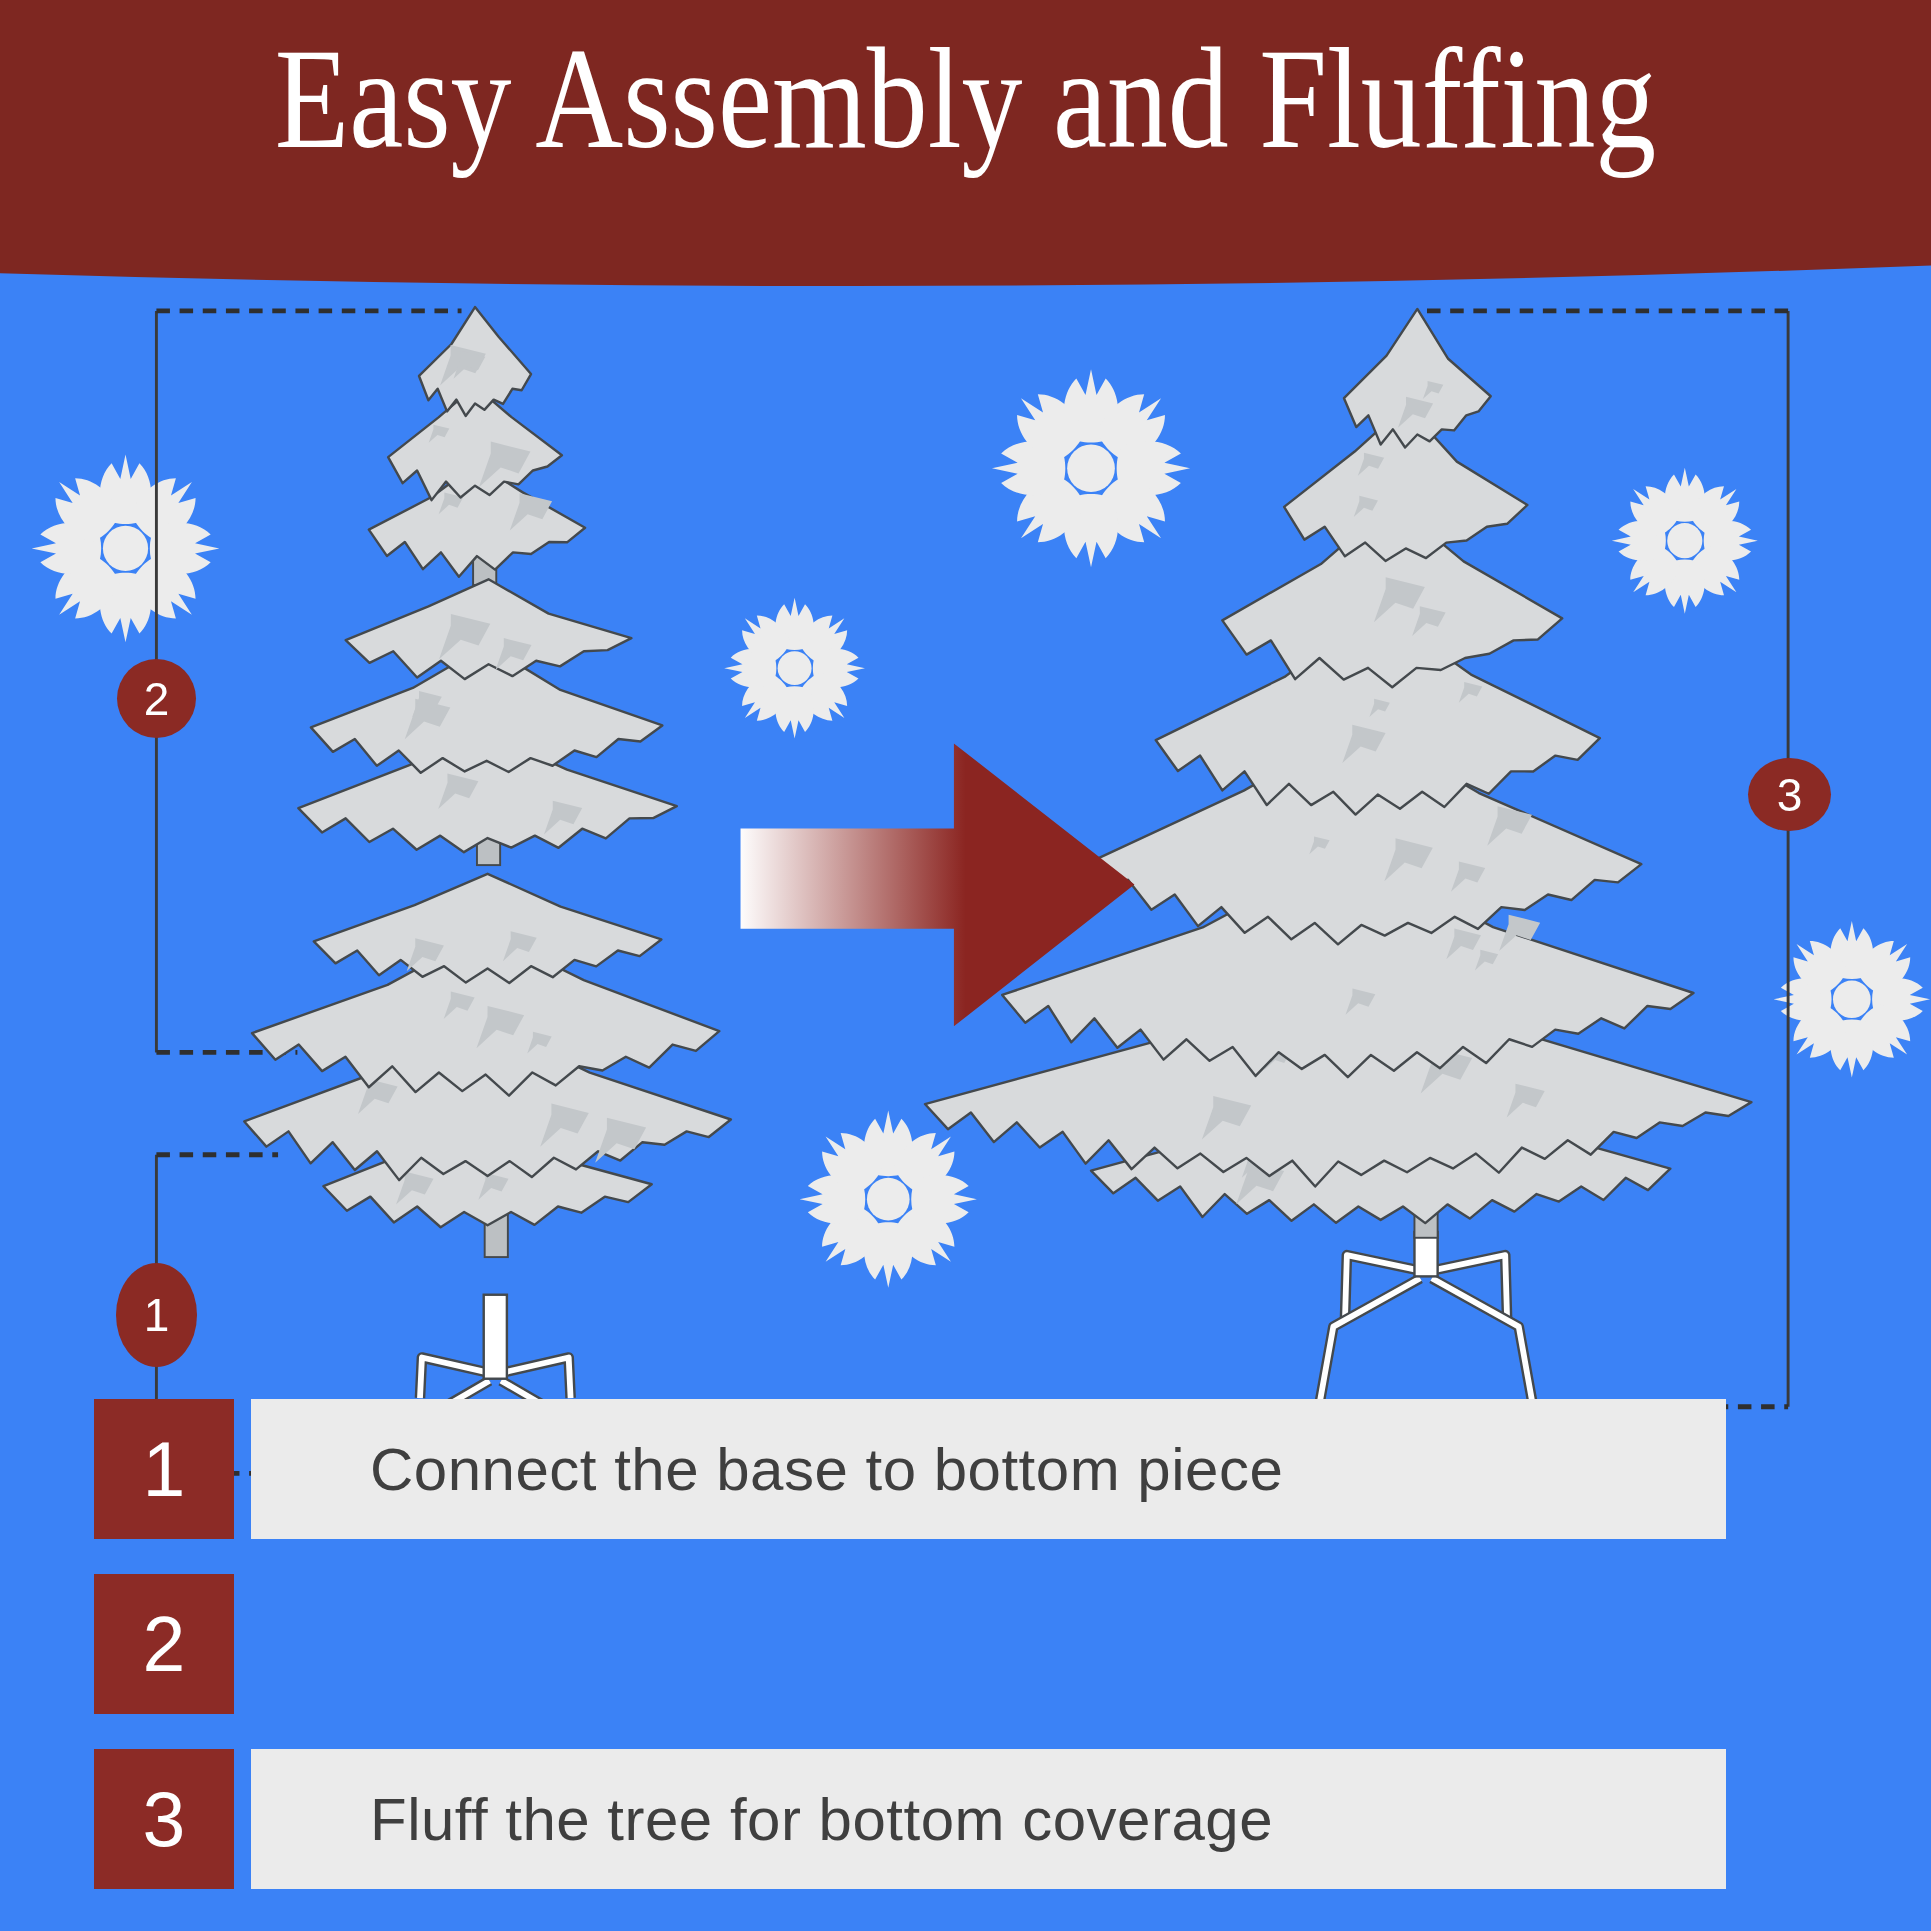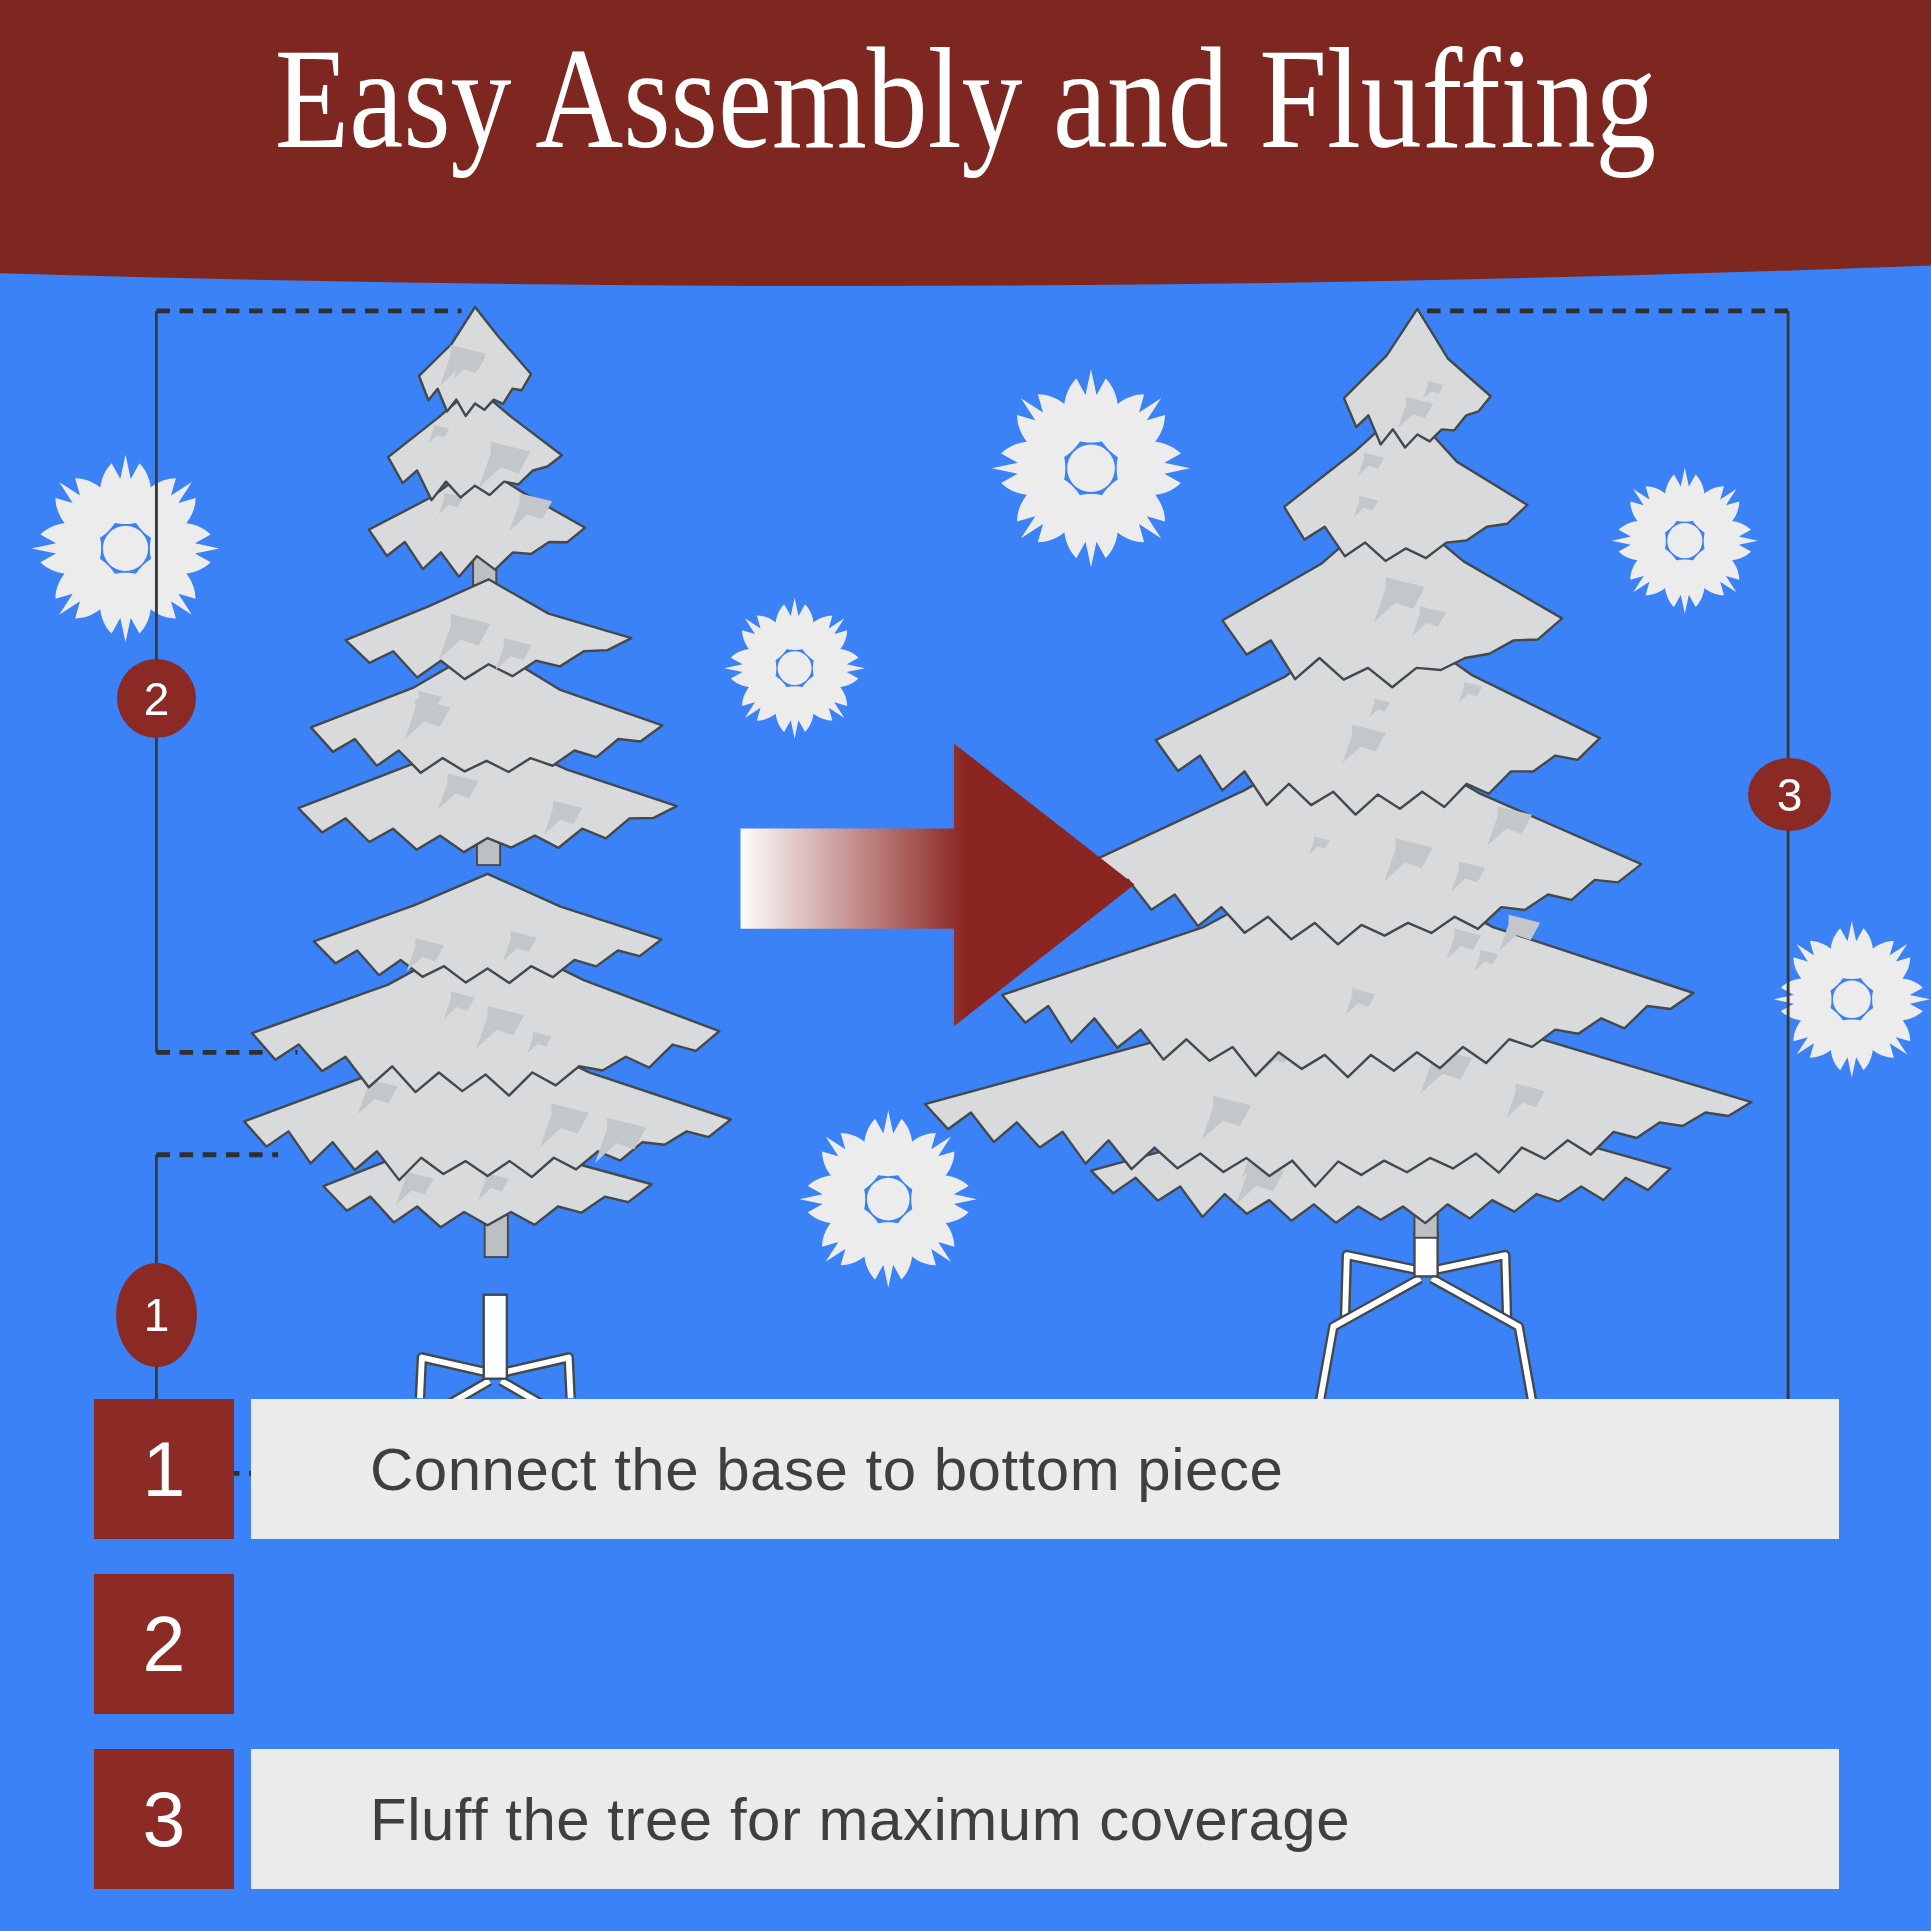--- a/index.html
+++ b/index.html
@@ -21,21 +21,21 @@
   #marker-1{left:116px;top:1263px;width:81px;height:104px;}
   #marker-3{left:1748px;top:758px;width:83px;height:73px;}
   .steps{position:absolute;left:0;top:1399px;width:1931px;}
   .step-row{position:absolute;left:0;height:140px;width:1931px;}
   .step-row.r1{top:0;}
   .step-row.r2{top:175px;}
   .step-row.r3{top:350px;}
   .step-num{position:absolute;left:94px;top:0;width:140px;height:140px;background:#8C2B26;
             color:#ffffff;display:flex;align-items:center;justify-content:center;
             font-size:77px;font-weight:400;}
-  .step-bar{position:absolute;left:251px;top:0;width:1588px;height:140px;background:#EBEBEB;
+  .step-bar{position:absolute;left:251px;top:0;width:1475px;height:140px;background:#EBEBEB;
             display:flex;align-items:center;}
   .step-text{margin-left:119px;font-size:60px;color:#3F3F3F;letter-spacing:0.5px;}
 </style>
 </head>
 <body>
 
 <div class="canvas">
 
   <svg class="banner-svg" width="1931" height="309" viewBox="0 0 2000 320">
     <path d="M0,0 H2000 V275 Q1000,313 0,283 Z" fill="#7E2721"></path>
@@ -196,18 +196,18 @@
       <div class="step-bar">
         <span class="step-text">Connect the base to bottom piece</span>
       </div>
     </div>
     <div class="step-row r2">
       <div class="step-num">2</div>
     </div>
     <div class="step-row r3">
       <div class="step-num">3</div>
       <div class="step-bar">
-        <span class="step-text">Fluff the tree for maximum coverage</span>
+        <span class="step-text">Fluff the tree for bottom coverage</span>
       </div>
     </div>
   </div>
 </div>
 
 
 </body></html>

